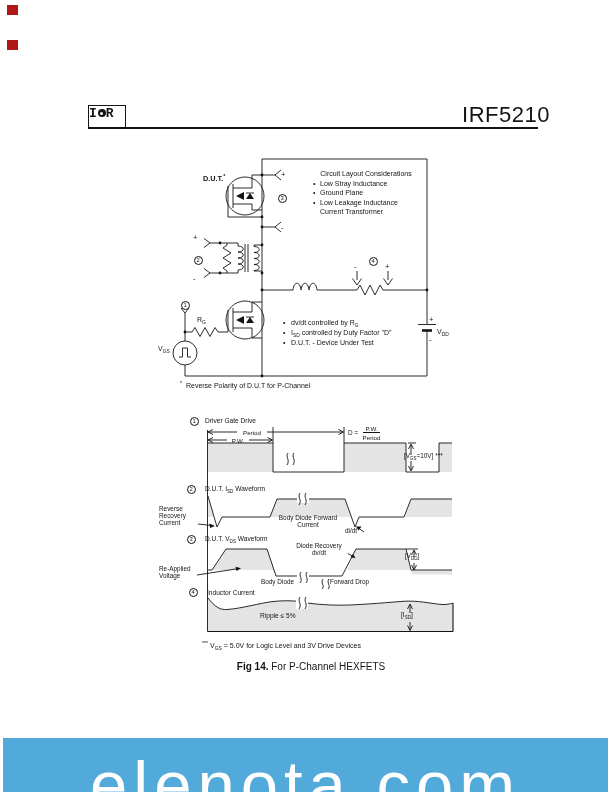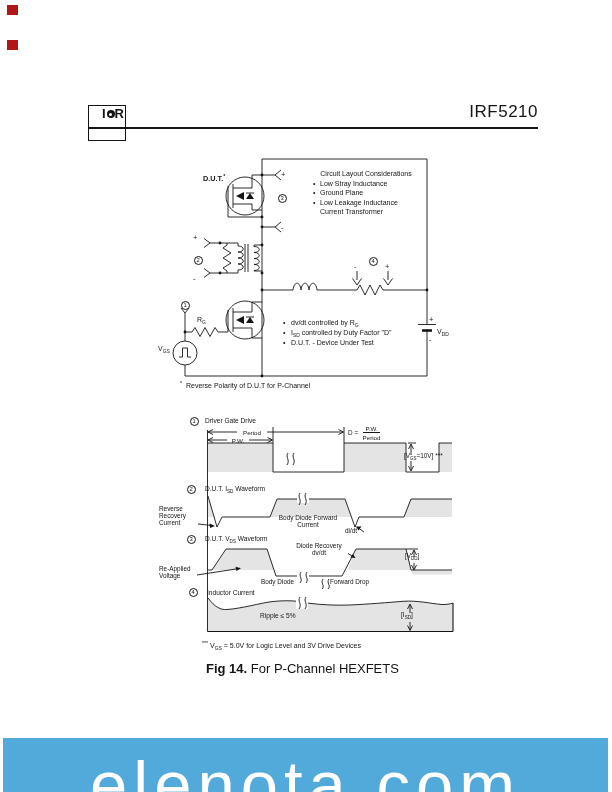--- a/index.html
+++ b/index.html
@@ -1,27 +1,27 @@
 <!DOCTYPE html>
 <html><head>
 <meta charset="utf-8">
 <style>
   html,body{margin:0;padding:0;background:#fff;}
   .page{position:relative;width:612px;height:792px;background:#ffffff;
         font-family:"Liberation Sans",sans-serif;color:#141414;overflow:hidden;}
   .abs{position:absolute;}
   .marker{position:absolute;width:11px;height:10px;background:#b01818;}
   
-  .logo-box{position:absolute;left:88px;top:105px;width:38px;height:36px;
-            border:1.6px solid #141414;box-sizing:border-box;text-align:right;
-            font-family:Liberation Sans, sans-serif;font-weight:bold;font-size:13px;line-height:16px;letter-spacing:1px;}
+  .logo-box{position:absolute;left:88px;top:105px;width:38px;height:24px;
+            border:1.6px solid #141414;box-sizing:border-box;text-align:left;
+            font-family:Liberation Mono, monospace;font-weight:bold;font-size:13px;line-height:16px;letter-spacing:1px;}
   .gear{display:inline-block;width:8px;height:8px;border-radius:50%;background:#141414;position:relative;top:0px;}
   .gear i{position:absolute;left:2.5px;top:2.5px;width:3px;height:3px;border-radius:50%;background:#fff;}
-  .part{position:absolute;left:420px;top:102px;width:118px;text-align:right;
-        font-size:17px;letter-spacing:0.5px;}
+  .part{position:absolute;left:432px;top:102px;width:118px;text-align:right;
+        font-size:22px;letter-spacing:0.5px;}
   .rule{position:absolute;left:88px;top:127px;width:450px;height:2.4px;background:#141414;}
   .title{position:absolute;left:146px;top:135px;width:402px;text-align:center;
          font-weight:bold;font-size:11.3px;}
   
   .t7{font-size:7px;line-height:9px;}
   .t65{font-size:6.4px;line-height:7.2px;}
   .dut{font-weight:bold;font-size:7.3px;}
   .clc{position:absolute;left:306px;top:170px;width:120px;font-size:7px;}
   .clc .hd{text-align:center;margin-bottom:2px;}
   .clc ul{margin:0;padding:0 0 0 14px;list-style:none;}
@@ -36,21 +36,21 @@
         box-sizing:border-box;font-size:5.8px;line-height:6.6px;text-align:center;background:#fff;}
   svg text{font-family:"Liberation Sans",sans-serif;fill:#141414;}
   
   .wlab{font-size:6.6px;}
   .blk{text-align:left;}
   .ctr{text-align:center;}
   .frac{display:inline-block;text-align:center;font-size:6.2px;vertical-align:middle;}
   .frac .top{display:block;border-bottom:0.9px solid #141414;padding:0 2px 0.5px 2px;}
   .frac .bot{display:block;padding-top:0.5px;}
   .fnote{font-size:7px;}
-  .caption{position:absolute;left:206px;top:661px;width:210px;text-align:left;font-size:13px;}
+  .caption{position:absolute;left:206px;top:661px;width:210px;text-align:center;font-size:10px;}
   
   .banner{position:absolute;left:3px;top:698px;width:605px;height:91px;
           border-bottom:3px solid #3e86b6;text-align:center;margin-top:40px;}
   .banner span{font-size:67px;line-height:93px;color:#ffffff;letter-spacing:6px;font-weight:400;}
 </style>
 </head>
 <body>
 
 <div class="page">
 

